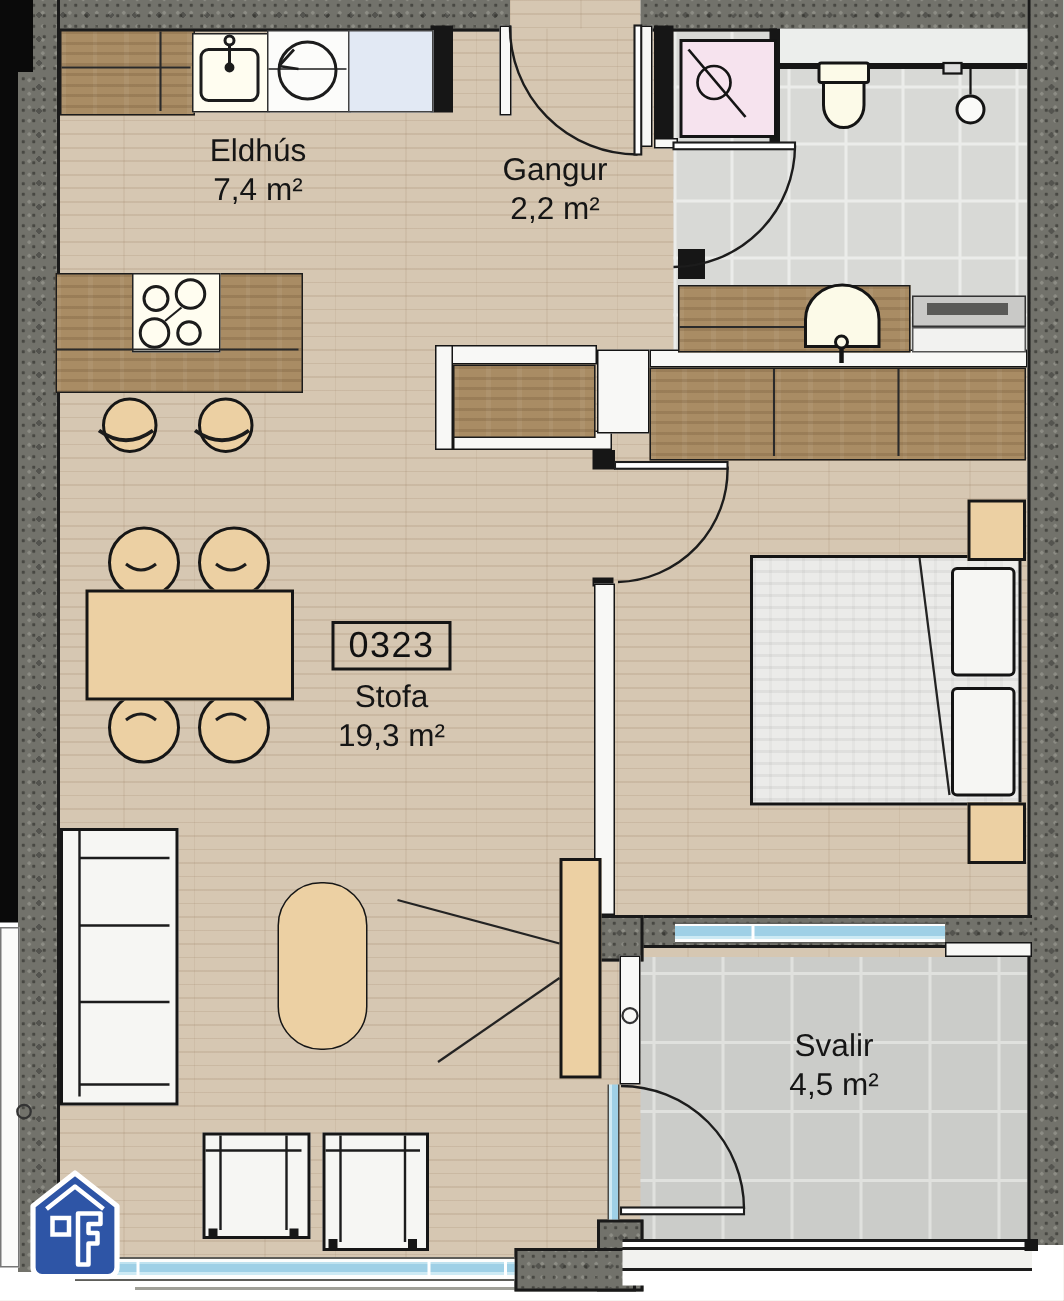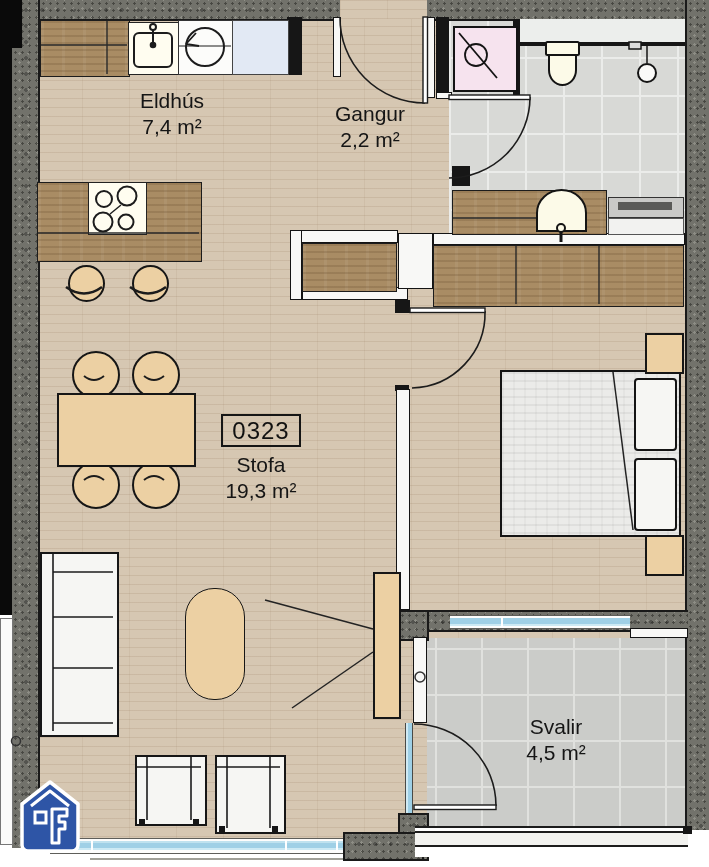--- a/index.html
+++ b/index.html
@@ -261,21 +261,21 @@
   </div>
   <div class="rl" style="left:370px;top:101px">
     <div>Gangur</div>
     <div>2,2 m²</div>
   </div>
   <div class="unitbox">0323</div>
   <div class="rl" style="left:261px;top:452px">
     <div>Stofa</div>
     <div>19,3 m²</div>
   </div>
-  <div class="rl" style="left:556px;top:714px">
+  <div class="rl" style="left:556px;top:685px">
     <div>Svalir</div>
     <div>4,5 m²</div>
   </div>
 
   <svg class="a" width="62" height="74" viewBox="0 0 62 74" style="left:19px;top:779px;z-index:52">
     <path d="M31,3 L59,25 L59,66 A6 6 0 0 1 53,72 L9,72 A6 6 0 0 1 3,66 L3,25 Z" fill="#2e55a6" stroke="#fff" stroke-width="3.5" stroke-linejoin="round"></path>
     <path d="M12,27 L31,12 L50,27" fill="none" stroke="#fff" stroke-width="3" stroke-linejoin="round"></path>
     <rect x="16" y="33" width="11" height="11" fill="none" stroke="#fff" stroke-width="3"></rect>
     <path d="M33,30 h15 v7 h-8 v6 h6 v7 h-6 v14 h-7 z" fill="none" stroke="#fff" stroke-width="3" stroke-linejoin="round"></path>
   </svg>

